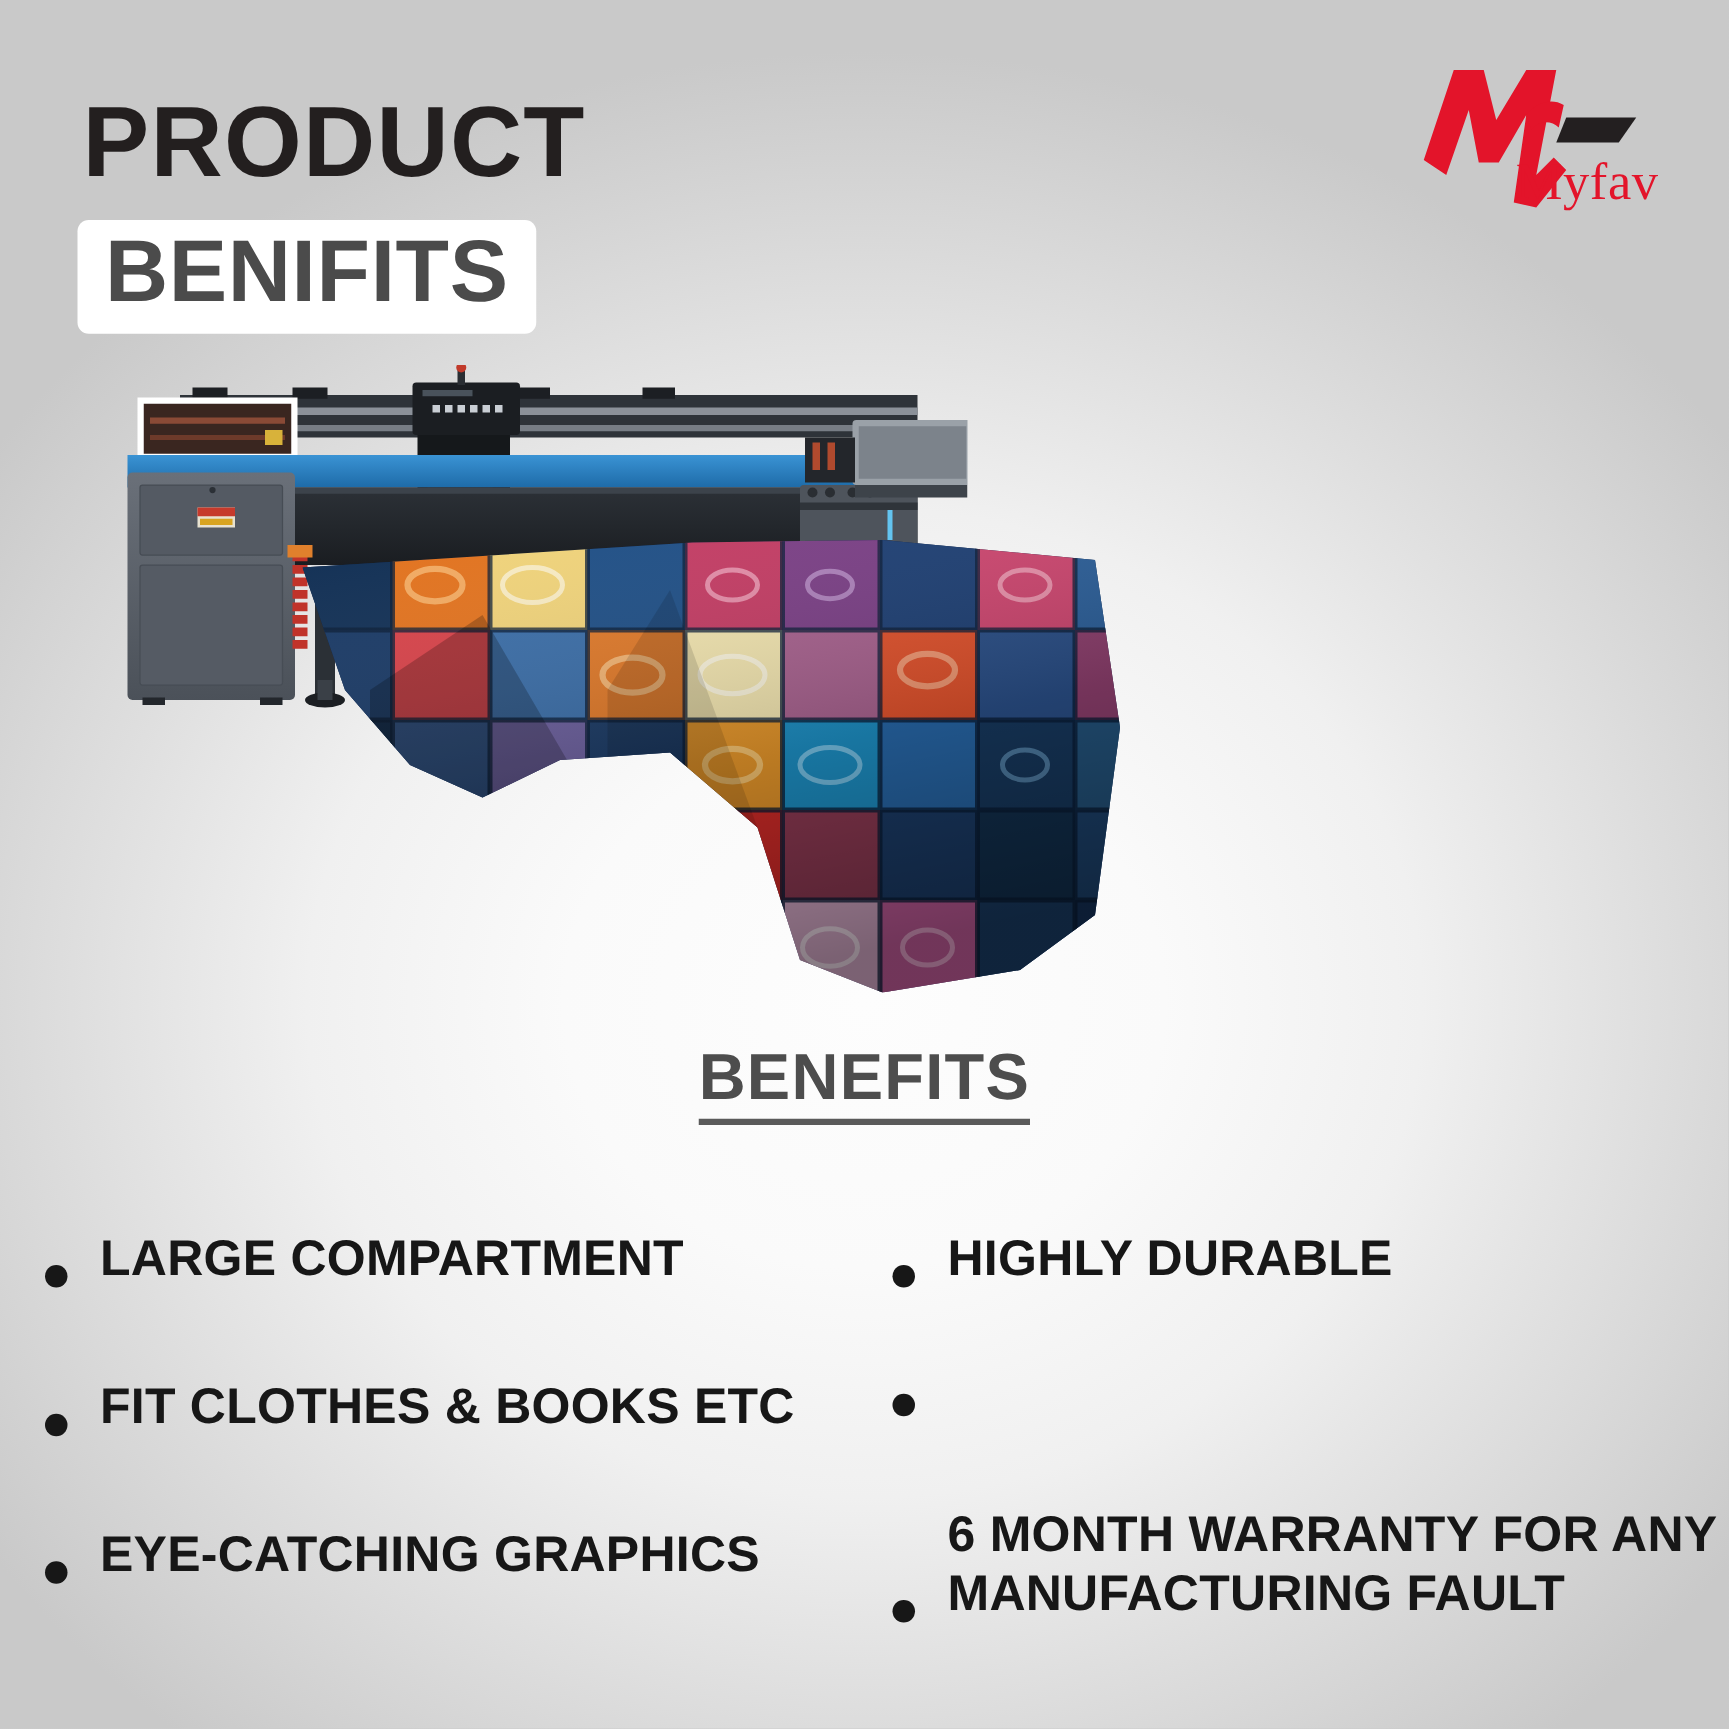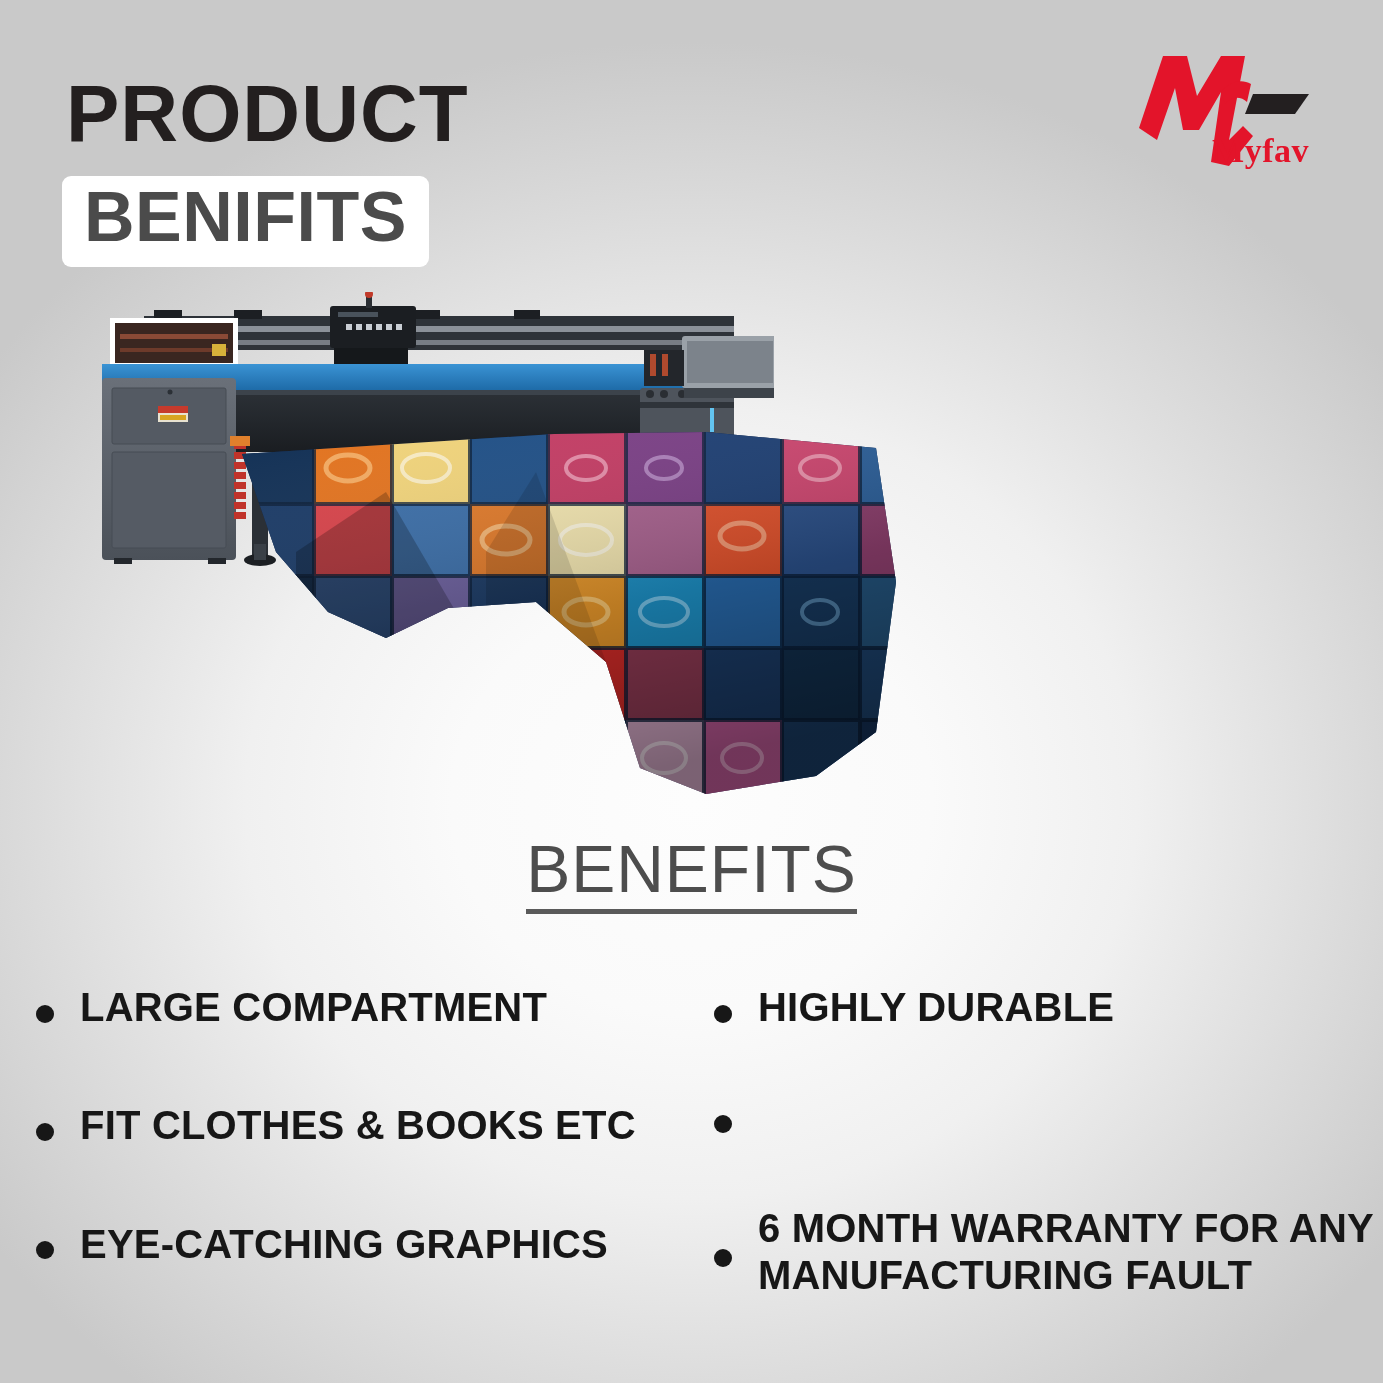--- a/index.html
+++ b/index.html
@@ -34,54 +34,54 @@
     color:#4b4b4b; line-height:1.02;
   }
 
   
   .logo{
     position:absolute; right:48px; top:44px;
     width:210px; height:128px;
   }
   .logo svg{ display:block; width:100%; height:100%; }
   .logo-word{
-    position:absolute; right:26px; bottom:2px;
+    position:absolute; right:8px; bottom:2px;
     font-family:"Liberation Serif", serif;
-    font-size:34px; font-weight:bold; color:#e3142a;
+    font-size:42px; font-weight:normal; color:#e3142a;
     letter-spacing:0.5px;
   }
 
   
   .headline{
     position:absolute; left:800px; top:296px; width:520px;
     text-align:center;
   }
   .hl-1{ font-size:62px; font-weight:bold; color:#222020; line-height:1.02; letter-spacing:0.5px; }
   .hl-2{ font-size:54px; font-weight:bold; color:#222020; line-height:1.08; letter-spacing:0.5px; margin-top:4px;}
   .hl-3{ font-size:56px; font-weight:normal; color:#5d5d5d; line-height:1.1; margin-top:26px; letter-spacing:0.5px;}
 
   
   .benefits-head{
     position:absolute; left:0; right:0; top:836px;
     text-align:center;
   }
   .benefits-head .t{
     display:inline-block;
-    font-size:66px; font-weight:normal; color:#4d4d4d;
+    font-size:52px; font-weight:bold; color:#4d4d4d;
     letter-spacing:1px; line-height:1;
     border-bottom:5px solid #5a5a5a;
     padding-bottom:7px;
   }
 
   
   .cols{ position:absolute; left:0; top:984px; width:1383px; }
   .col{ position:absolute; top:0; }
   .col-left{ left:36px; width:670px; }
   .col-right{ left:714px; width:660px; }
-  .bullet{ display:flex; align-items:center; }
+  .bullet{ display:flex; align-items:flex-end; }
   .col-left  .bullet{ margin-bottom:72px; }
   .col-right .bullet{ margin-bottom:72px; }
   .dot{
     width:18px; height:18px; border-radius:50%;
     background:#171717; flex:0 0 18px; margin-top:13px;
   }
   .btext{
     margin-left:26px;
     font-size:40px; font-weight:bold; color:#171717;
     line-height:1.16; letter-spacing:0.2px;

